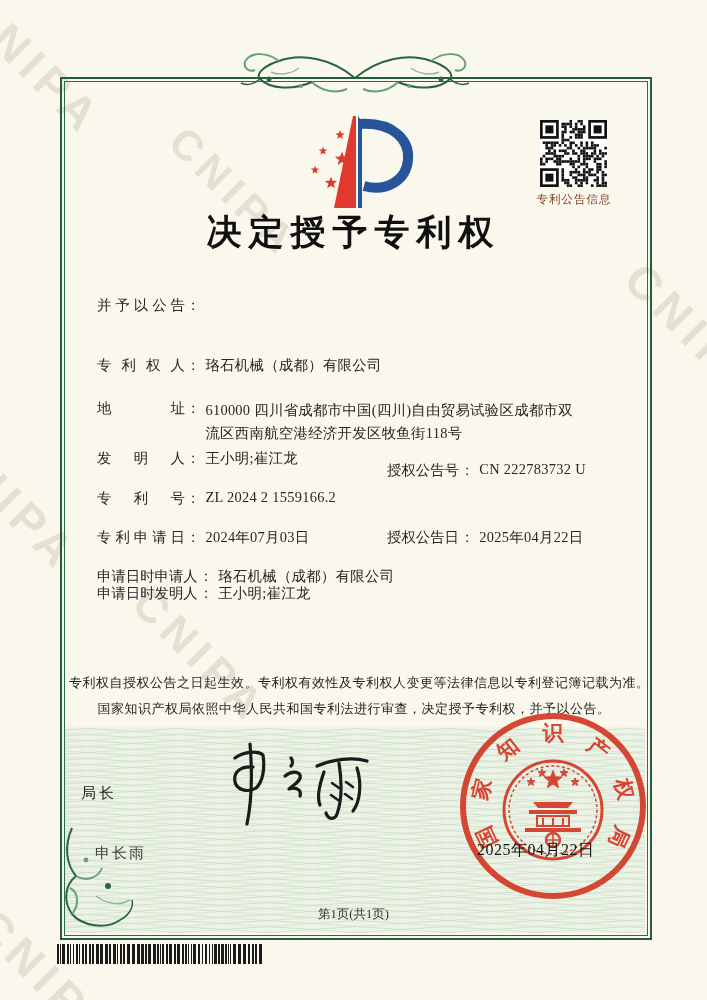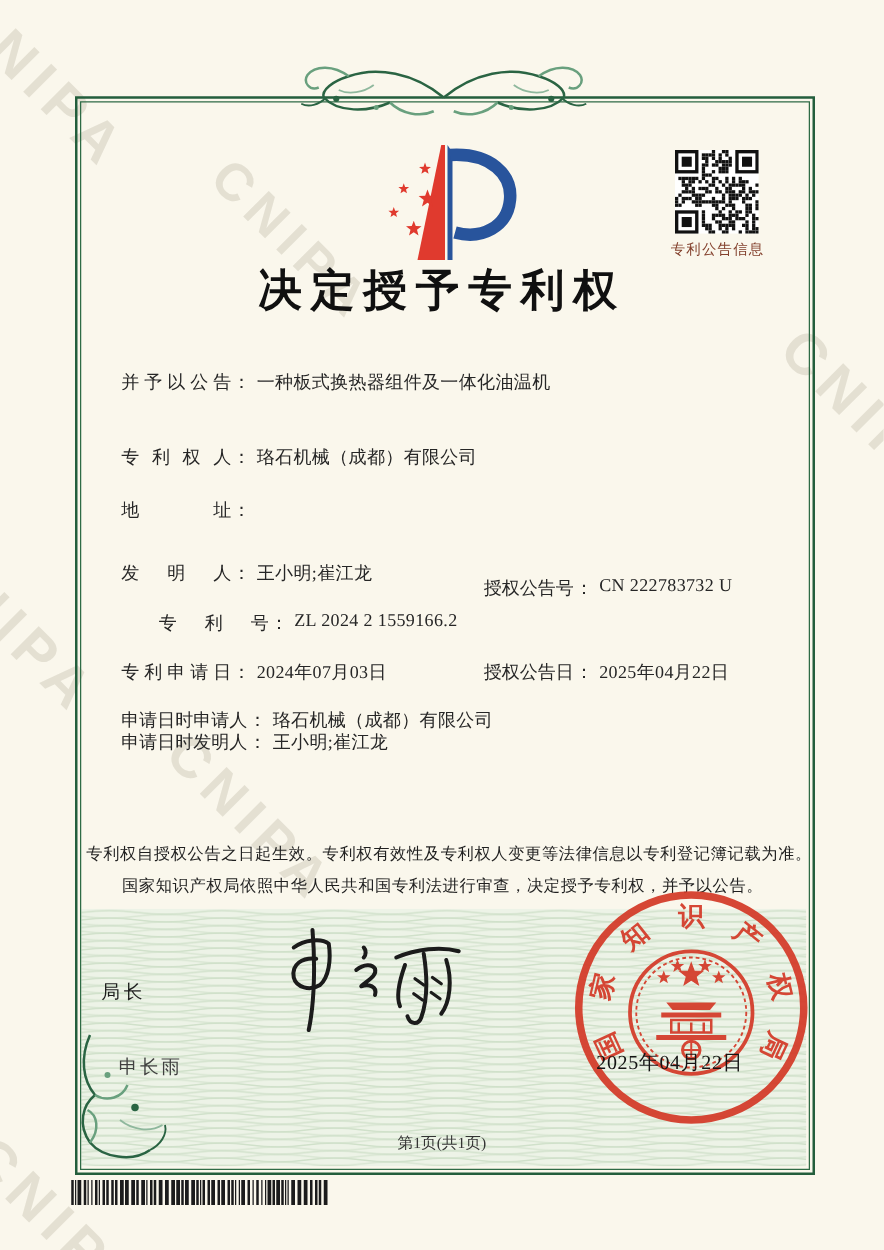--- a/index.html
+++ b/index.html
@@ -343,37 +343,37 @@
       <rect x="2.68" y="50.92" width="13.4" height="13.4" fill="#fff"></rect>
       <rect x="5.36" y="53.6" width="8.040000000000001" height="8.040000000000001" fill="#111"></rect>
     </svg>
   <div class="qr-caption">专利公告信息</div>
 
   <div class="title">决定授予专利权</div>
 
   <div class="row" style="left:97px;top:296px;">
     <span class="lblj">并予以公告</span>
       <span class="colon">：</span>
-    <span class="val">一种板式换热器组件及一体化油温机</span>
   </div>
   <div class="row" style="left:97px;top:356px;">
     <span class="lblj">专利权人</span>
       <span class="colon">：</span>
     <span class="val">珞石机械（成都）有限公司</span>
   </div>
   <div class="row" style="left:97px;top:399px;">
     <span class="lblj">地址</span>
       <span class="colon">：</span>
+    <span class="val val-wrap">610000 四川省成都市中国(四川)自由贸易试验区成都市双流区西南航空港经济开发区牧鱼街118号</span>
   </div>
   <div class="row" style="left:97px;top:449px;">
     <span class="lblj">发明人</span>
       <span class="colon">：</span>
     <span class="val">王小明;崔江龙</span>
   </div>
-  <div class="row" style="left:97px;top:489px;margin-left:30px;">
+  <div class="row" style="left:97px;top:489px;">
     <span class="lblj">专利号</span>
       <span class="colon">：</span>
     <span class="val">ZL 2024 2 1559166.2</span>
   </div>
   <div class="row" style="left:387px;top:461px;">
     <span class="lbln">授权公告号</span>
       <span class="colon">：</span>
     <span class="val">CN 222783732 U</span>
   </div>
   <div class="row" style="left:97px;top:528px;">

